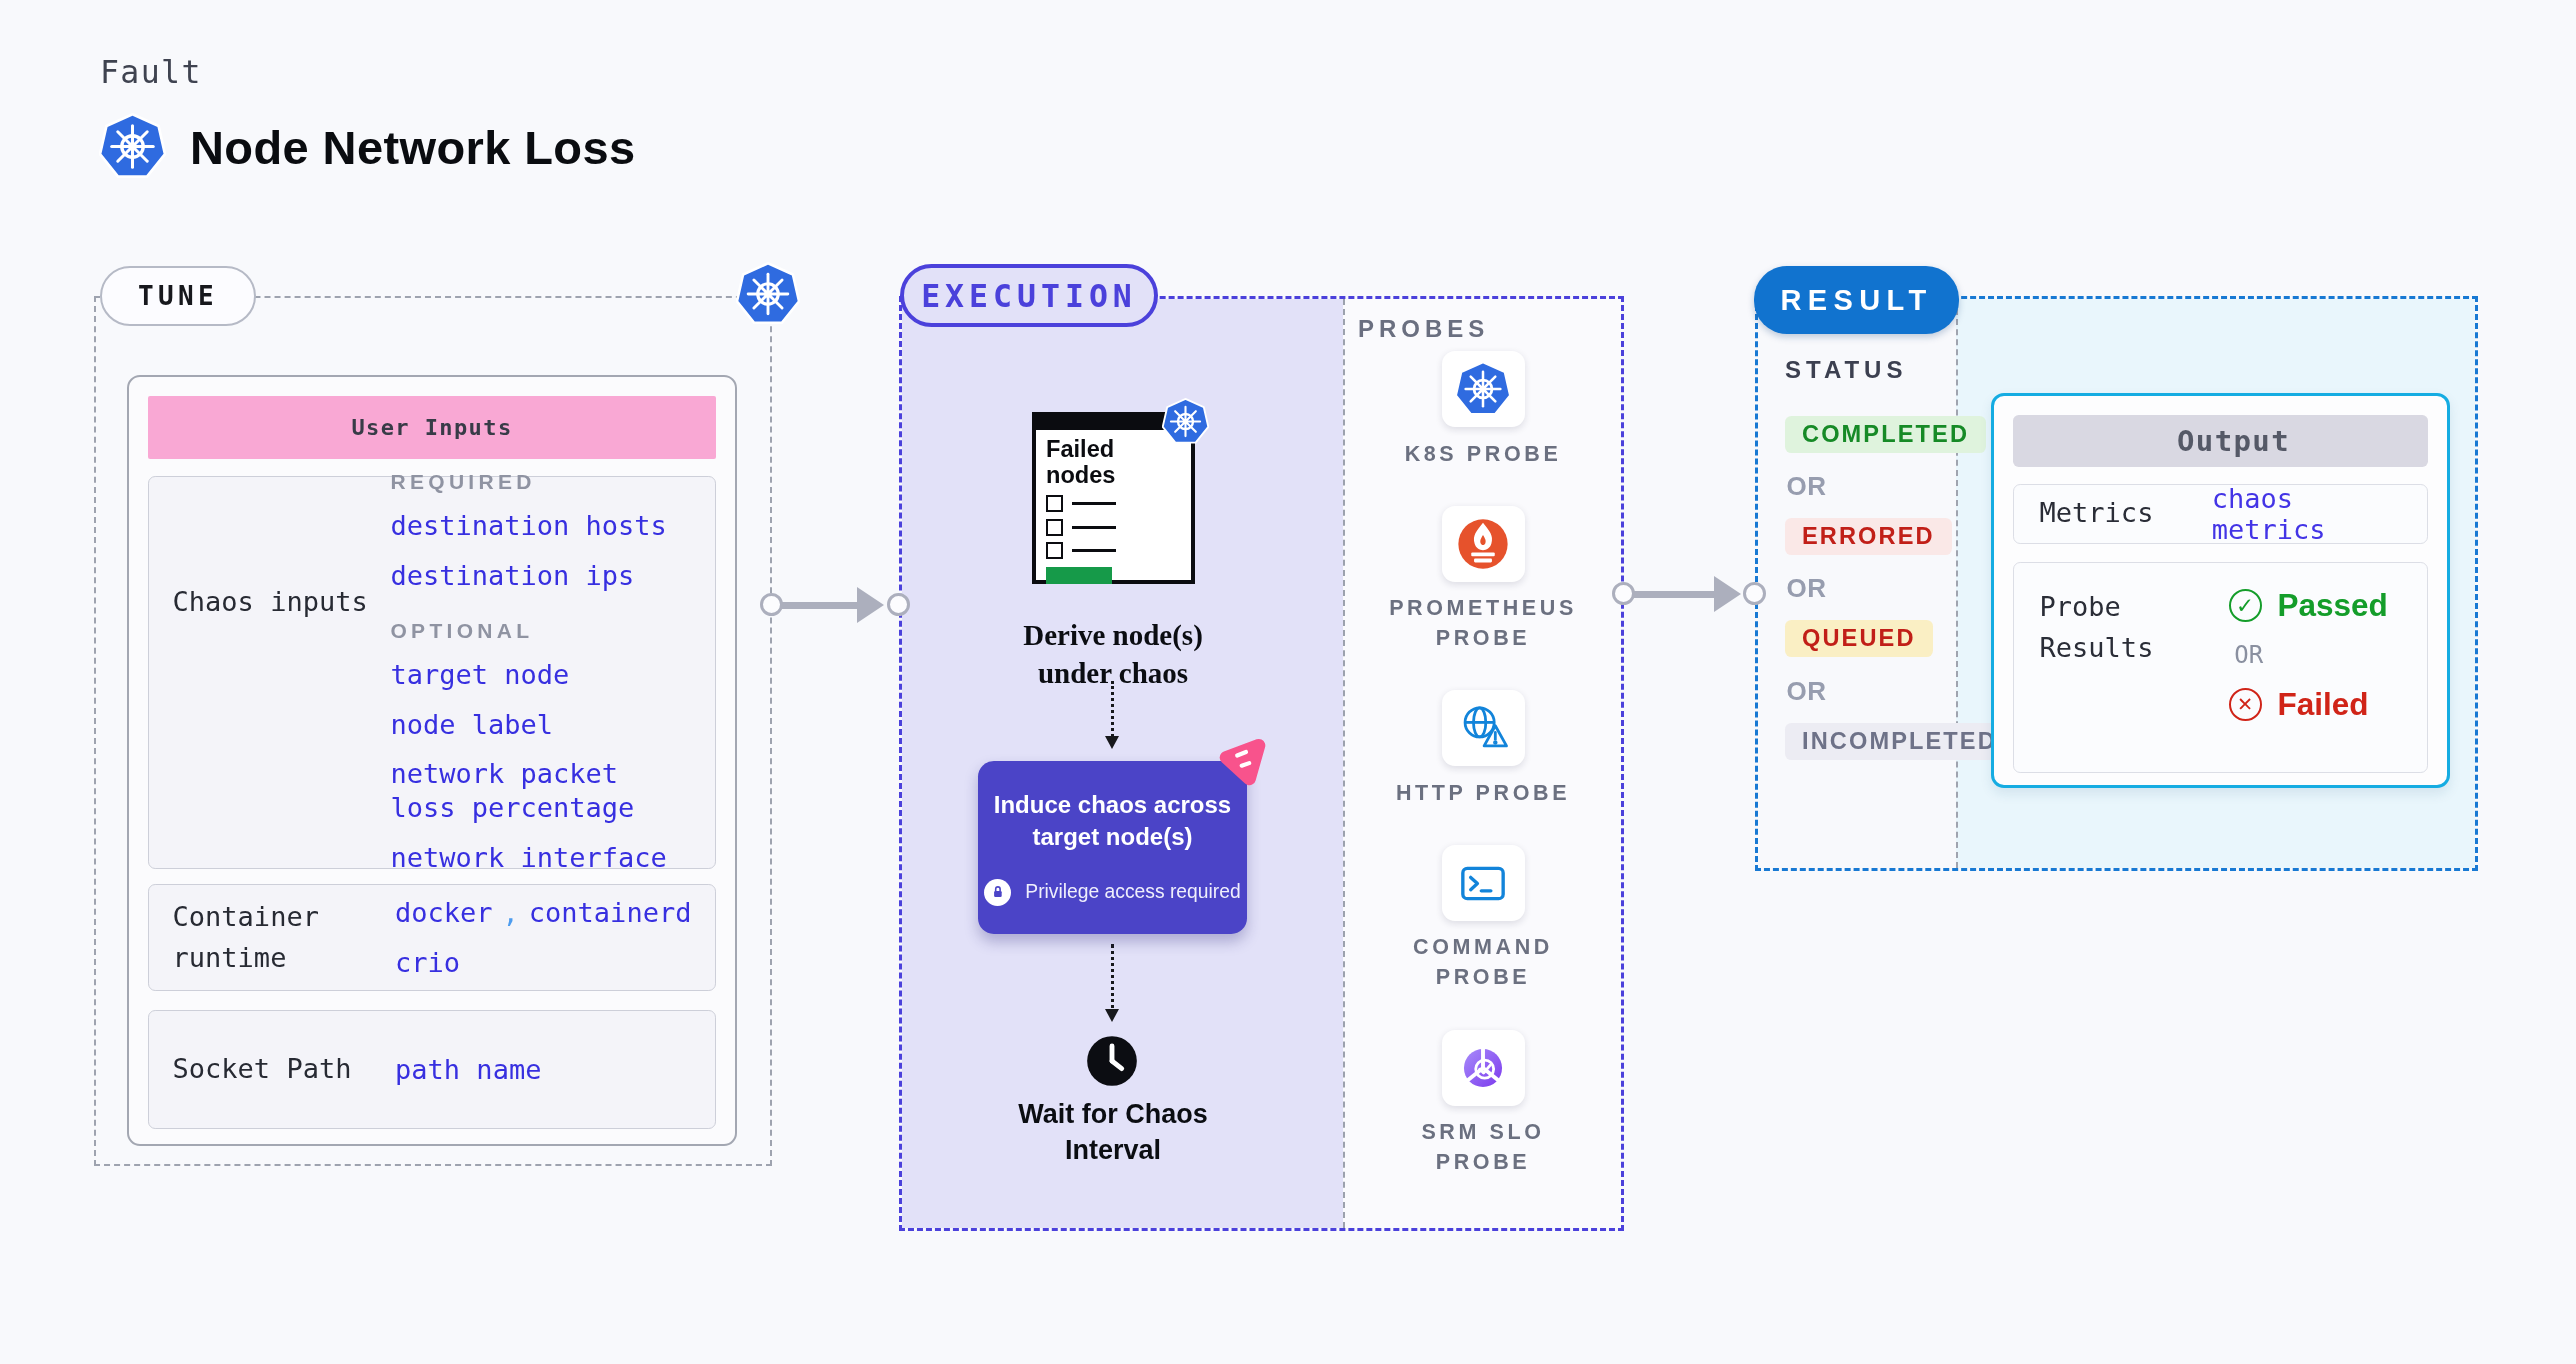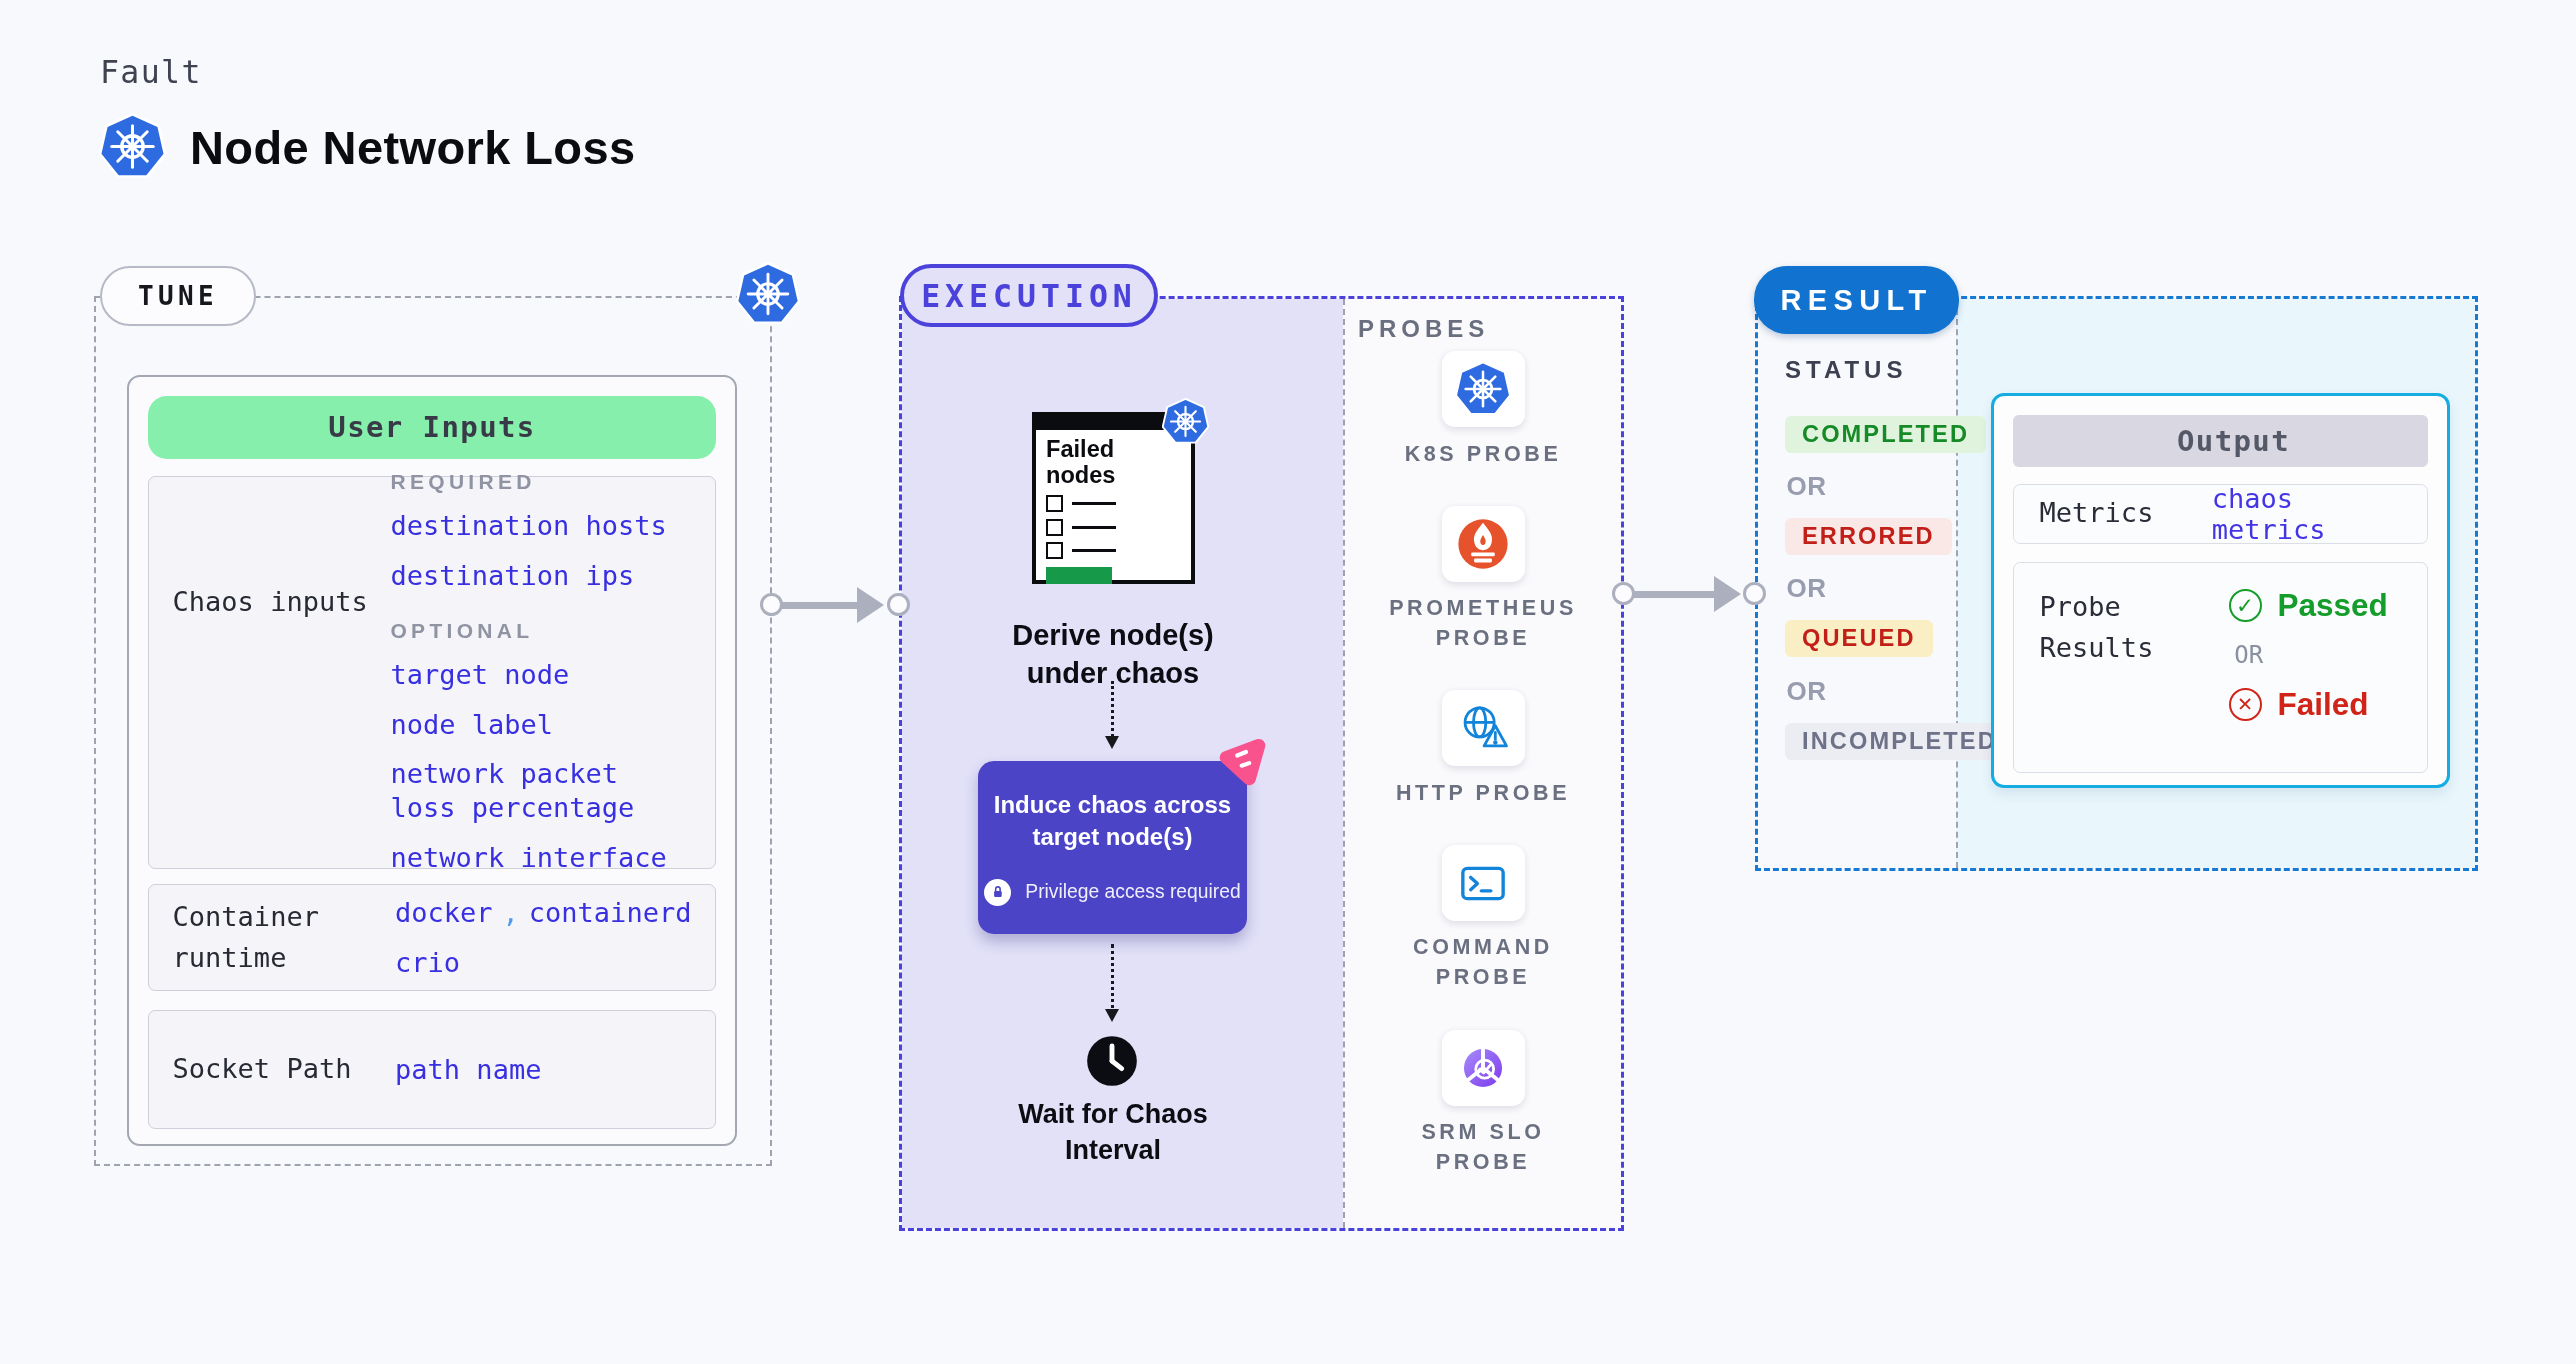--- a/index.html
+++ b/index.html
@@ -31,22 +31,22 @@
   .probes-panel{flex:1;background:#FAFAFD;border-left:2.1px dashed #9CA1AD;
             display:flex;flex-direction:column;align-items:center;padding-top:52px;gap:37px;box-sizing:border-box;}
   .result-box{left:1755px;top:296px;width:723px;height:575px;border:3.6px dashed #1879D3;
             box-sizing:border-box;display:flex;}
   .status-col{width:198px;}
   .result-cyan{flex:1;background:#E9F6FC;border-left:2.1px dashed #A0A4AF;}
 
   
   .ui-card{left:127px;top:375px;width:610px;height:771px;background:#FBFBFD;border:2.1px solid #A3A7B2;
            border-radius:13px;box-sizing:border-box;padding:18.6px;z-index:5;}
-  .ui-header{height:63px;background:#86efac;border-radius:19px;display:flex;align-items:center;
-           justify-content:center;font-size:29px;font-weight:bold;color:#383B47;letter-spacing:1.4px;margin-bottom:17px;}
+  .ui-header{height:63px;background:#f9a8d4;border-radius:2px;display:flex;align-items:center;
+           justify-content:center;font-size:22px;font-weight:bold;color:#383B47;letter-spacing:1.4px;margin-bottom:17px;}
   .ui-row{background:#F4F4F9;border:1.4px solid #CDCFD9;border-radius:7.2px;box-sizing:border-box;
            display:flex;padding:20px 24px;}
   .row-chaos{height:393px;}
   .row-runtime{height:107px;margin-top:15.8px;align-items:center;}
   .row-socket{height:119px;margin-top:18.6px;align-items:center;}
   .row-label{width:201px;font-size:27px;color:#272A33;line-height:1.5;}
   .row-values{margin-left:21.5px;display:flex;flex-direction:column;justify-content:center;gap:15.8px;}
   .grp-head{font-size:21px;font-weight:bold;letter-spacing:4.3px;color:#8F93A2;}
   .blue-link{font-size:27px;color:#372FE0;line-height:1.25;}
   .chaos-label{padding-top:85px;}
@@ -67,21 +67,21 @@
        box-sizing:border-box;z-index:6;}
   .doc-top{height:14.3px;background:#0B0C10;}
   .doc-body{padding:5.7px 10px;}
   .doc-title{font-size:23.6px;font-weight:bold;line-height:1.12;color:#0B0C10;}
   .doc-row{display:flex;align-items:center;margin-top:6.4px;}
   .doc-check{width:13px;height:13px;border:2.1px solid #0B0C10;}
   .doc-line{width:44px;height:2.9px;background:#0B0C10;margin-left:9.3px;}
   .doc-green{width:66px;height:17px;background:#169A49;margin-top:7.9px;}
   .doc-k8s{left:1162px;top:398px;z-index:7;}
   .derive{left:984px;top:617px;width:258px;text-align:center;font-size:29px;font-weight:bold;
-       line-height:1.3;color:#0B0D12;z-index:6;}
+       line-height:1.3;color:#0B0D12;z-index:6;font-family:Liberation Serif, serif;}
   .induce{left:978px;top:761px;width:269px;height:173px;background:#4B44C7;border-radius:15.8px;
        z-index:8;display:flex;flex-direction:column;align-items:center;justify-content:center;
        box-shadow:0 7.2px 14.3px rgba(40,35,120,.28);}
   .induce-text{width:252px;text-align:center;font-size:24px;font-weight:bold;color:#FFFFFF;line-height:1.3;}
   .privilege{display:flex;align-items:center;gap:14px;margin-top:27px;}
   .priv-circle{width:27px;height:27px;background:#FFFFFF;border-radius:50%;display:flex;
        align-items:center;justify-content:center;}
   .priv-text{font-size:19.3px;color:#EFEFFC;}
   .pink-icon{left:1212px;top:729px;z-index:9;}
   .clock{left:1085px;top:1034px;z-index:6;}

